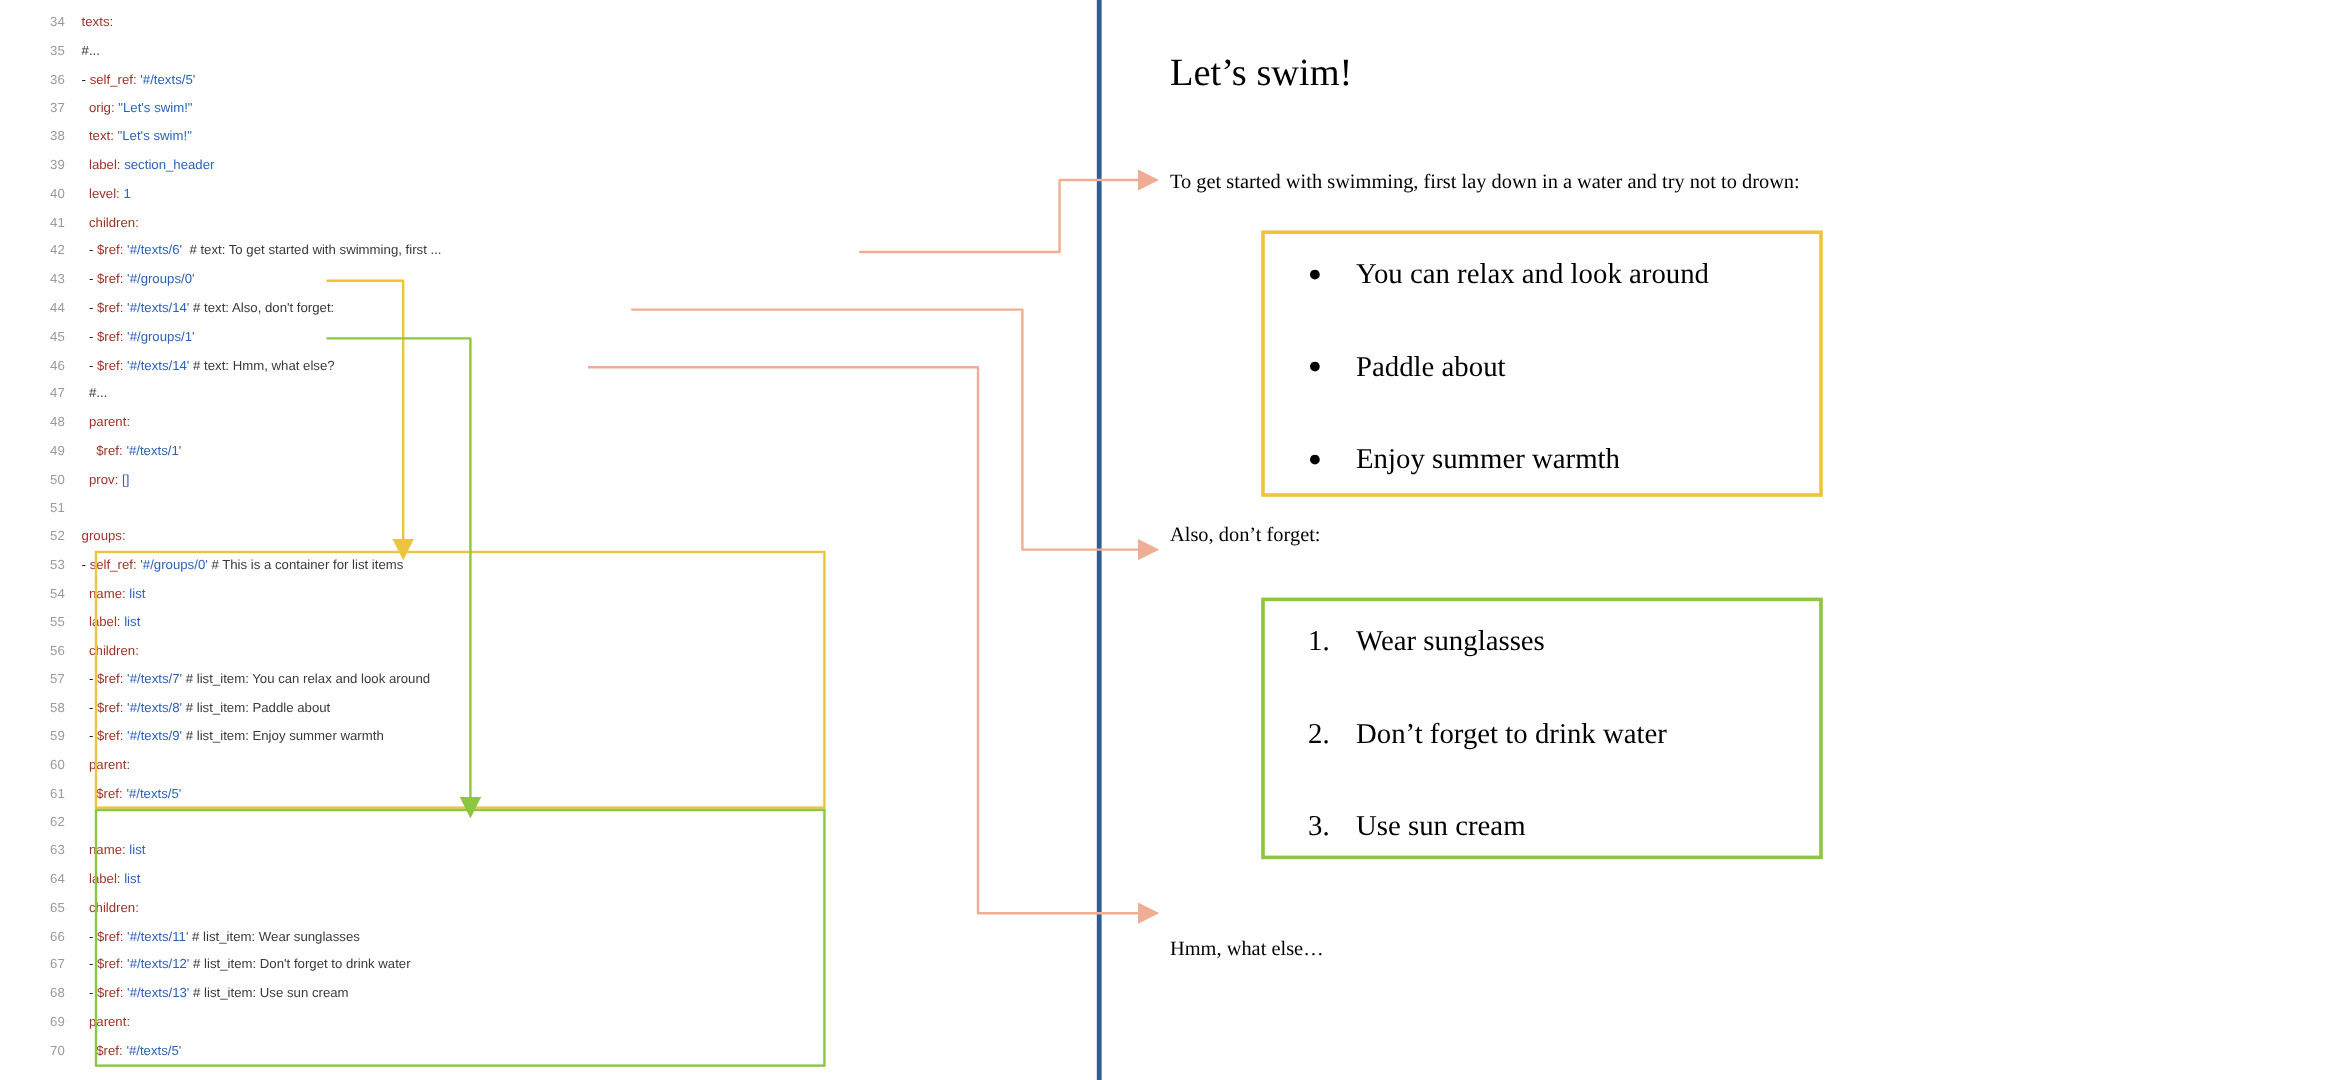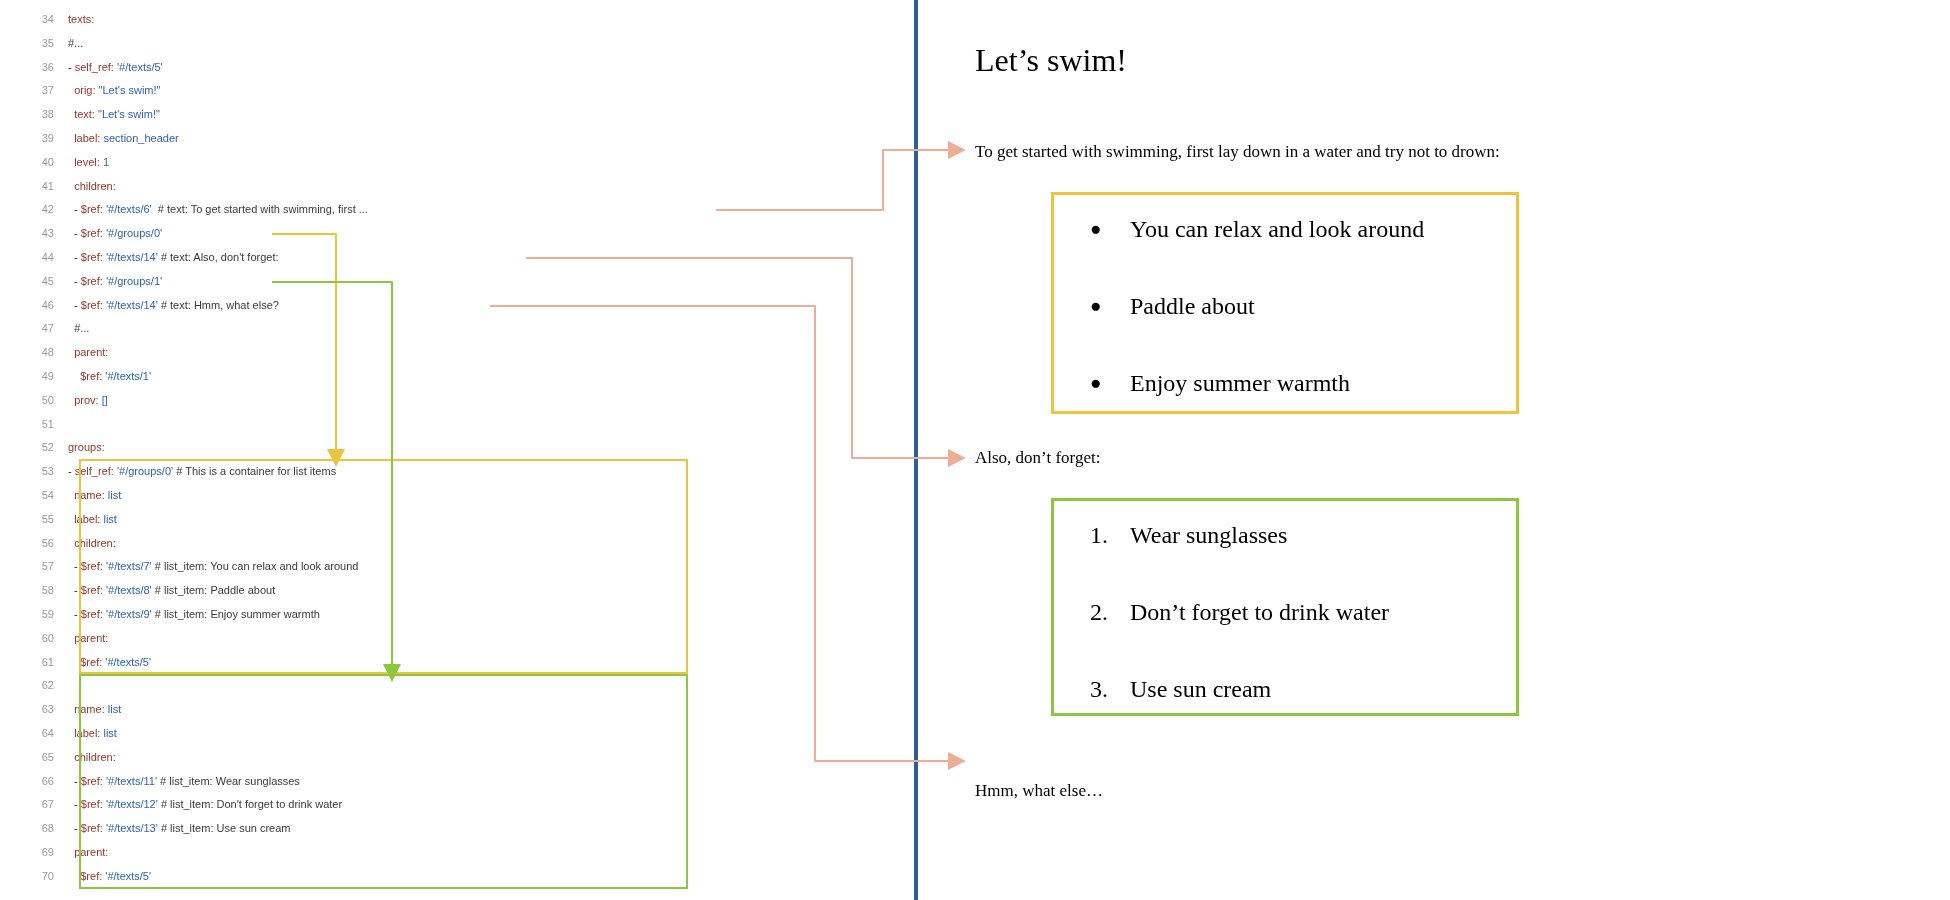--- a/index.html
+++ b/index.html
@@ -35,21 +35,21 @@
   .hl-g0{ left:79px;  top:459px; width:609px; height:215px; border:2px solid var(--yellow); }
   .hl-g1{ left:79px;  top:674px; width:609px; height:215px; border:2px solid var(--green); }
 
   
   .divider{ position:absolute; left:914px; top:0; width:4px; height:900px; background:var(--divider); }
 
   
   .doc-title{ position:absolute; left:975px; top:42px; font-size:32px; line-height:1.15; color:#000; }
   .doc-para{ position:absolute; font-size:17px; line-height:30px; color:#000; white-space:nowrap; }
   .p-intro{ left:975px; top:137px; }
-  .p-also { left:975px; top:443px; }
+  .p-also { left:975px; top:431px; }
   .p-outro{ left:975px; top:776px; }
 
   .list-box{ position:absolute; left:1051px; width:468px; background:transparent; }
   .box-bullets { top:192px; height:222px; border:3px solid var(--yellow); }
   .box-numbered{ top:498px; height:218px; border:3px solid var(--green); }
   .list-row{ position:absolute; left:36px; display:flex; font-size:24px; line-height:30px; color:#000; white-space:nowrap; }
   .row-1{ top:19px; } .row-2{ top:96px; } .row-3{ top:173px; }
   .marker{ display:inline-block; width:40px; flex:none; }
   .bullet-glyph{ font-size:19px; }
 

